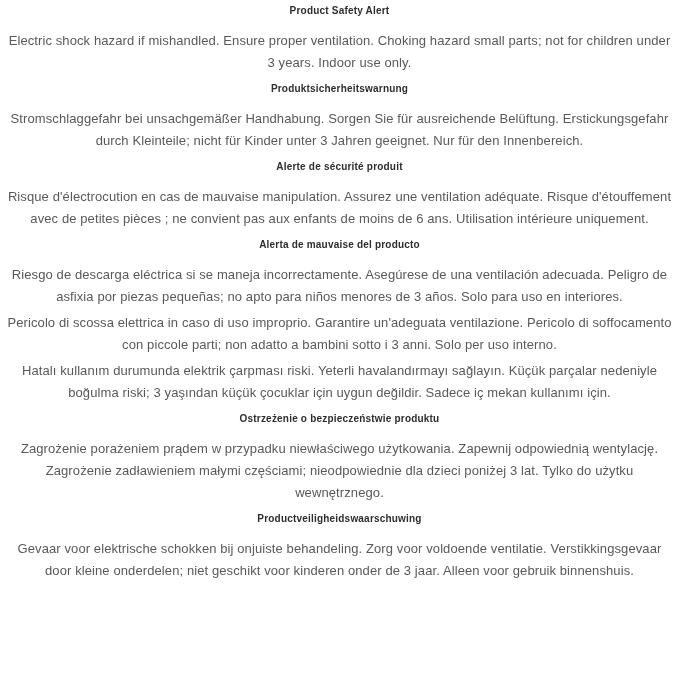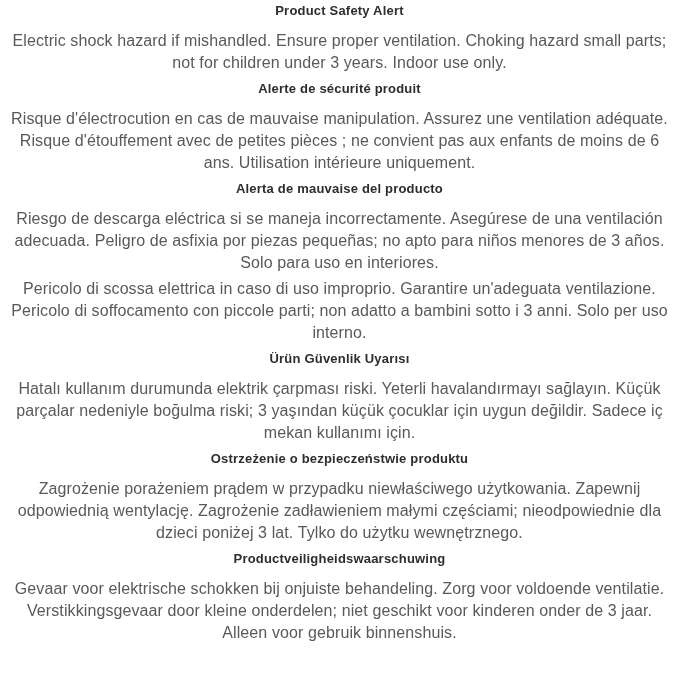--- a/index.html
+++ b/index.html
@@ -14,64 +14,67 @@
     -webkit-font-smoothing: antialiased;
   }
   .doc {
     box-sizing: border-box;
     width: 679px;
     padding: 0 7px;
     text-align: center;
   }
   .section { margin: 0; }
   .section-heading {
-    font-size: 13px;
+    font-size: 10px;
     font-weight: 700;
     color: #2d2d2d;
     line-height: 22px;
     letter-spacing: 0.2px;
     margin: 0 0 8px 0;
   }
   .section-body {
-    font-size: 16px;
+    font-size: 13px;
     font-weight: 400;
     color: #595959;
     line-height: 22px;
     letter-spacing: 0.1px;
     margin: 0 0 4px 0;
   }
 </style>
 </head>
 <body>
 
 <main class="doc">
 
   <section class="section">
     <h2 class="section-heading">Product Safety Alert</h2>
     <p class="section-body">Electric shock hazard if mishandled. Ensure proper ventilation. Choking hazard small parts; not for children under 3 years. Indoor use only.</p>
   </section>
 
+  <section class="section">
+    <h2 class="section-heading">Produktsicherheitswarnung</h2>
+    <p class="section-body">Stromschlaggefahr bei unsachgemäßer Handhabung. Sorgen Sie für ausreichende Belüftung. Erstickungsgefahr durch Kleinteile; nicht für Kinder unter 3 Jahren geeignet. Nur für den Innenbereich.</p>
+  </section>
 
   <section class="section">
     <h2 class="section-heading">Alerte de sécurité produit</h2>
     <p class="section-body">Risque d'électrocution en cas de mauvaise manipulation. Assurez une ventilation adéquate. Risque d'étouffement avec de petites pièces ; ne convient pas aux enfants de moins de 6 ans. Utilisation intérieure uniquement.</p>
   </section>
 
   <section class="section">
     <h2 class="section-heading">Alerta de mauvaise del producto</h2>
     <p class="section-body">Riesgo de descarga eléctrica si se maneja incorrectamente. Asegúrese de una ventilación adecuada. Peligro de asfixia por piezas pequeñas; no apto para niños menores de 3 años. Solo para uso en interiores.</p>
   </section>
 
   <section class="section">
     <p class="section-body">Pericolo di scossa elettrica in caso di uso improprio. Garantire un'adeguata ventilazione. Pericolo di soffocamento con piccole parti; non adatto a bambini sotto i 3 anni. Solo per uso interno.</p>
   </section>
 
 
   <section class="section">
-    <h2 class="section-heading">Ürün Güvenlik Uyarısı</h2>
     <p class="section-body">Hatalı kullanım durumunda elektrik çarpması riski. Yeterli havalandırmayı sağlayın. Küçük parçalar nedeniyle boğulma riski; 3 yaşından küçük çocuklar için uygun değildir. Sadece iç mekan kullanımı için.</p>
   </section>
 
   <section class="section">
     <h2 class="section-heading">Ostrzeżenie o bezpieczeństwie produktu</h2>
     <p class="section-body">Zagrożenie porażeniem prądem w przypadku niewłaściwego użytkowania. Zapewnij odpowiednią wentylację. Zagrożenie zadławieniem małymi częściami; nieodpowiednie dla dzieci poniżej 3 lat. Tylko do użytku wewnętrznego.</p>
   </section>
 
   <section class="section">
     <h2 class="section-heading">Productveiligheidswaarschuwing</h2>

